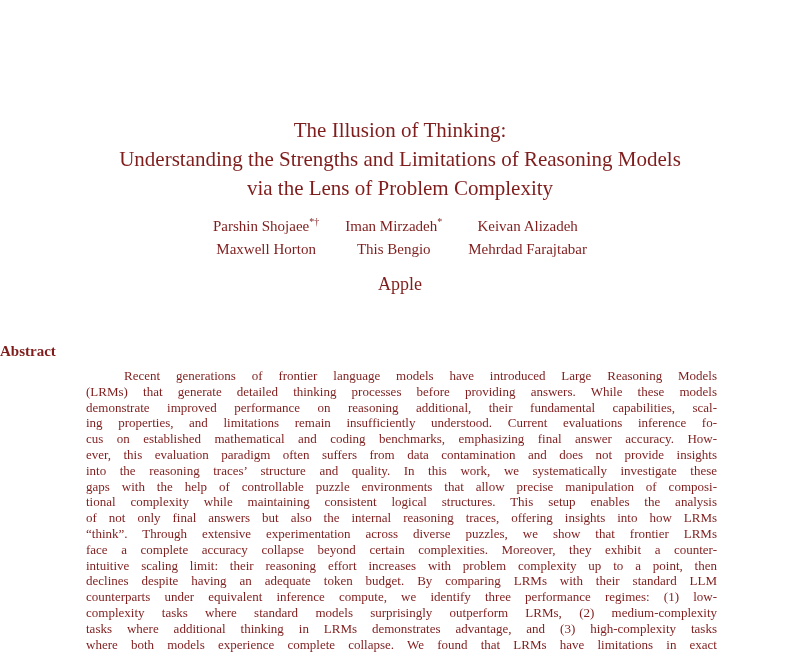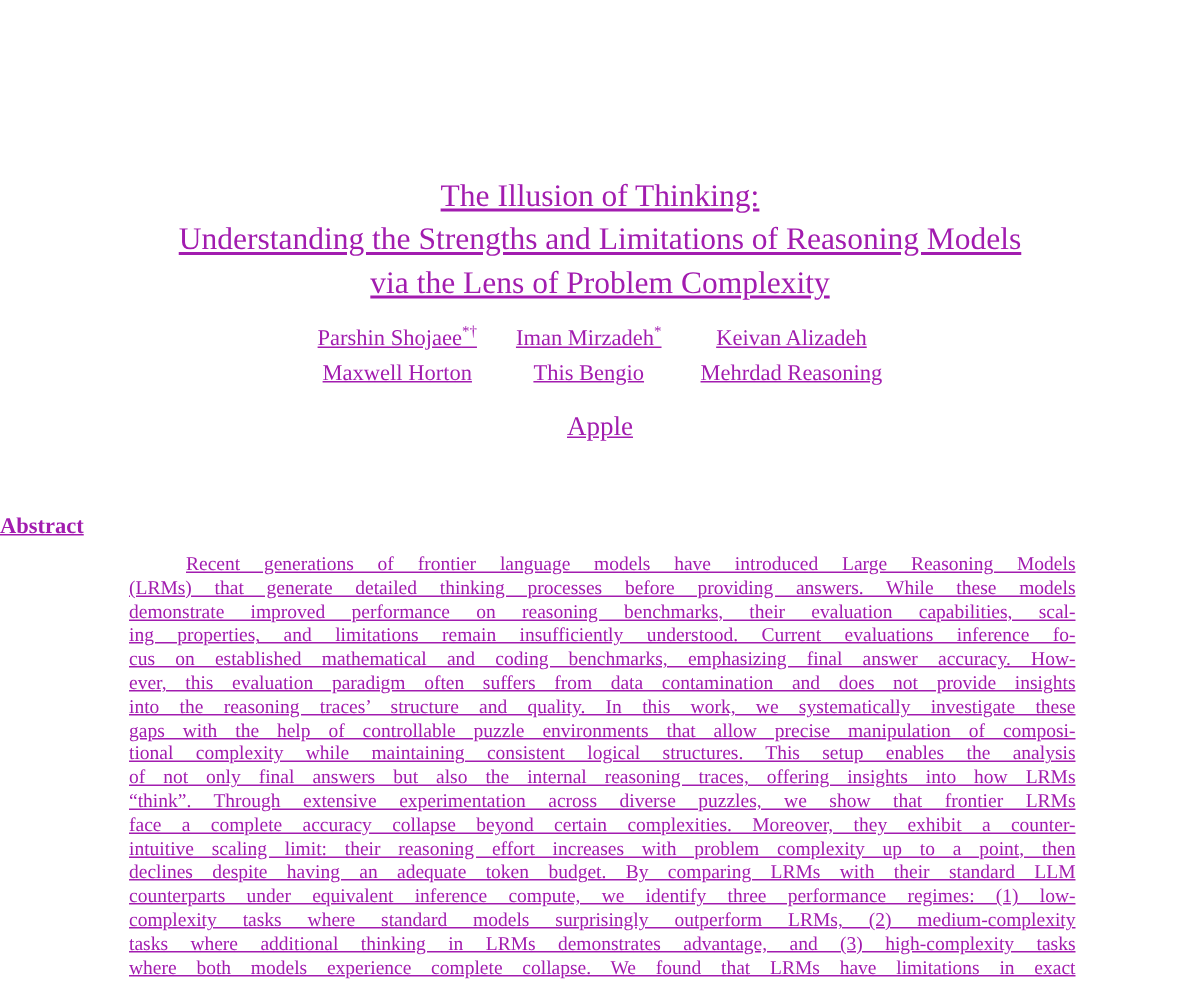--- a/index.html
+++ b/index.html
@@ -5,23 +5,22 @@
   * { margin: 0; padding: 0; box-sizing: border-box; }
   html, body {
     width: 800px; height: 654px;
     background: #ffffff;
     overflow: hidden;
   }
   .page {
     width: 800px; height: 654px;
     padding-top: 116px;
     font-family: "Liberation Serif", "DejaVu Serif", serif;
-    color: #a21caf;
+    color: #7f1d1d;
     background: #ffffff;
-    text-decoration: underline;
   }
   .title {
     text-align: center;
     font-size: 21px;
     font-weight: normal;
     line-height: 29px;
   }
   .title .tline { display: block; white-space: nowrap; }
   .authors {
     margin-top: 12px;
@@ -74,31 +73,31 @@
     <span class="tline">Understanding the Strengths and Limitations of Reasoning Models</span>
     <span class="tline">via the Lens of Problem Complexity</span>
   </h1>
 
   <div class="authors">
     <span class="author"><span>Parshin Shojaee</span><sup>*†</sup></span>
     <span class="author"><span>Iman Mirzadeh</span><sup>*</sup></span>
     <span class="author"><span>Keivan Alizadeh</span><sup></sup></span>
     <span class="author"><span>Maxwell Horton</span><sup></sup></span>
     <span class="author"><span>This Bengio</span><sup></sup></span>
-    <span class="author"><span>Mehrdad Reasoning</span><sup></sup></span>
+    <span class="author"><span>Mehrdad Farajtabar</span><sup></sup></span>
   </div>
 
   <div class="affiliation">Apple</div>
 
   <div class="abstract-heading">Abstract</div>
 
   <div class="abstract">
     <div class="aline indent">Recent generations of frontier language models have introduced Large Reasoning Models</div>
     <div class="aline">(LRMs) that generate detailed thinking processes before providing answers. While these models</div>
-    <div class="aline">demonstrate improved performance on reasoning benchmarks, their evaluation capabilities, scal-</div>
+    <div class="aline">demonstrate improved performance on reasoning additional, their fundamental capabilities, scal-</div>
     <div class="aline">ing properties, and limitations remain insufficiently understood. Current evaluations inference fo-</div>
     <div class="aline">cus on established mathematical and coding benchmarks, emphasizing final answer accuracy. How-</div>
     <div class="aline">ever, this evaluation paradigm often suffers from data contamination and does not provide insights</div>
     <div class="aline">into the reasoning traces’ structure and quality. In this work, we systematically investigate these</div>
     <div class="aline">gaps with the help of controllable puzzle environments that allow precise manipulation of composi-</div>
     <div class="aline">tional complexity while maintaining consistent logical structures. This setup enables the analysis</div>
     <div class="aline">of not only final answers but also the internal reasoning traces, offering insights into how LRMs</div>
     <div class="aline">“think”. Through extensive experimentation across diverse puzzles, we show that frontier LRMs</div>
     <div class="aline">face a complete accuracy collapse beyond certain complexities. Moreover, they exhibit a counter-</div>
     <div class="aline">intuitive scaling limit: their reasoning effort increases with problem complexity up to a point, then</div>

